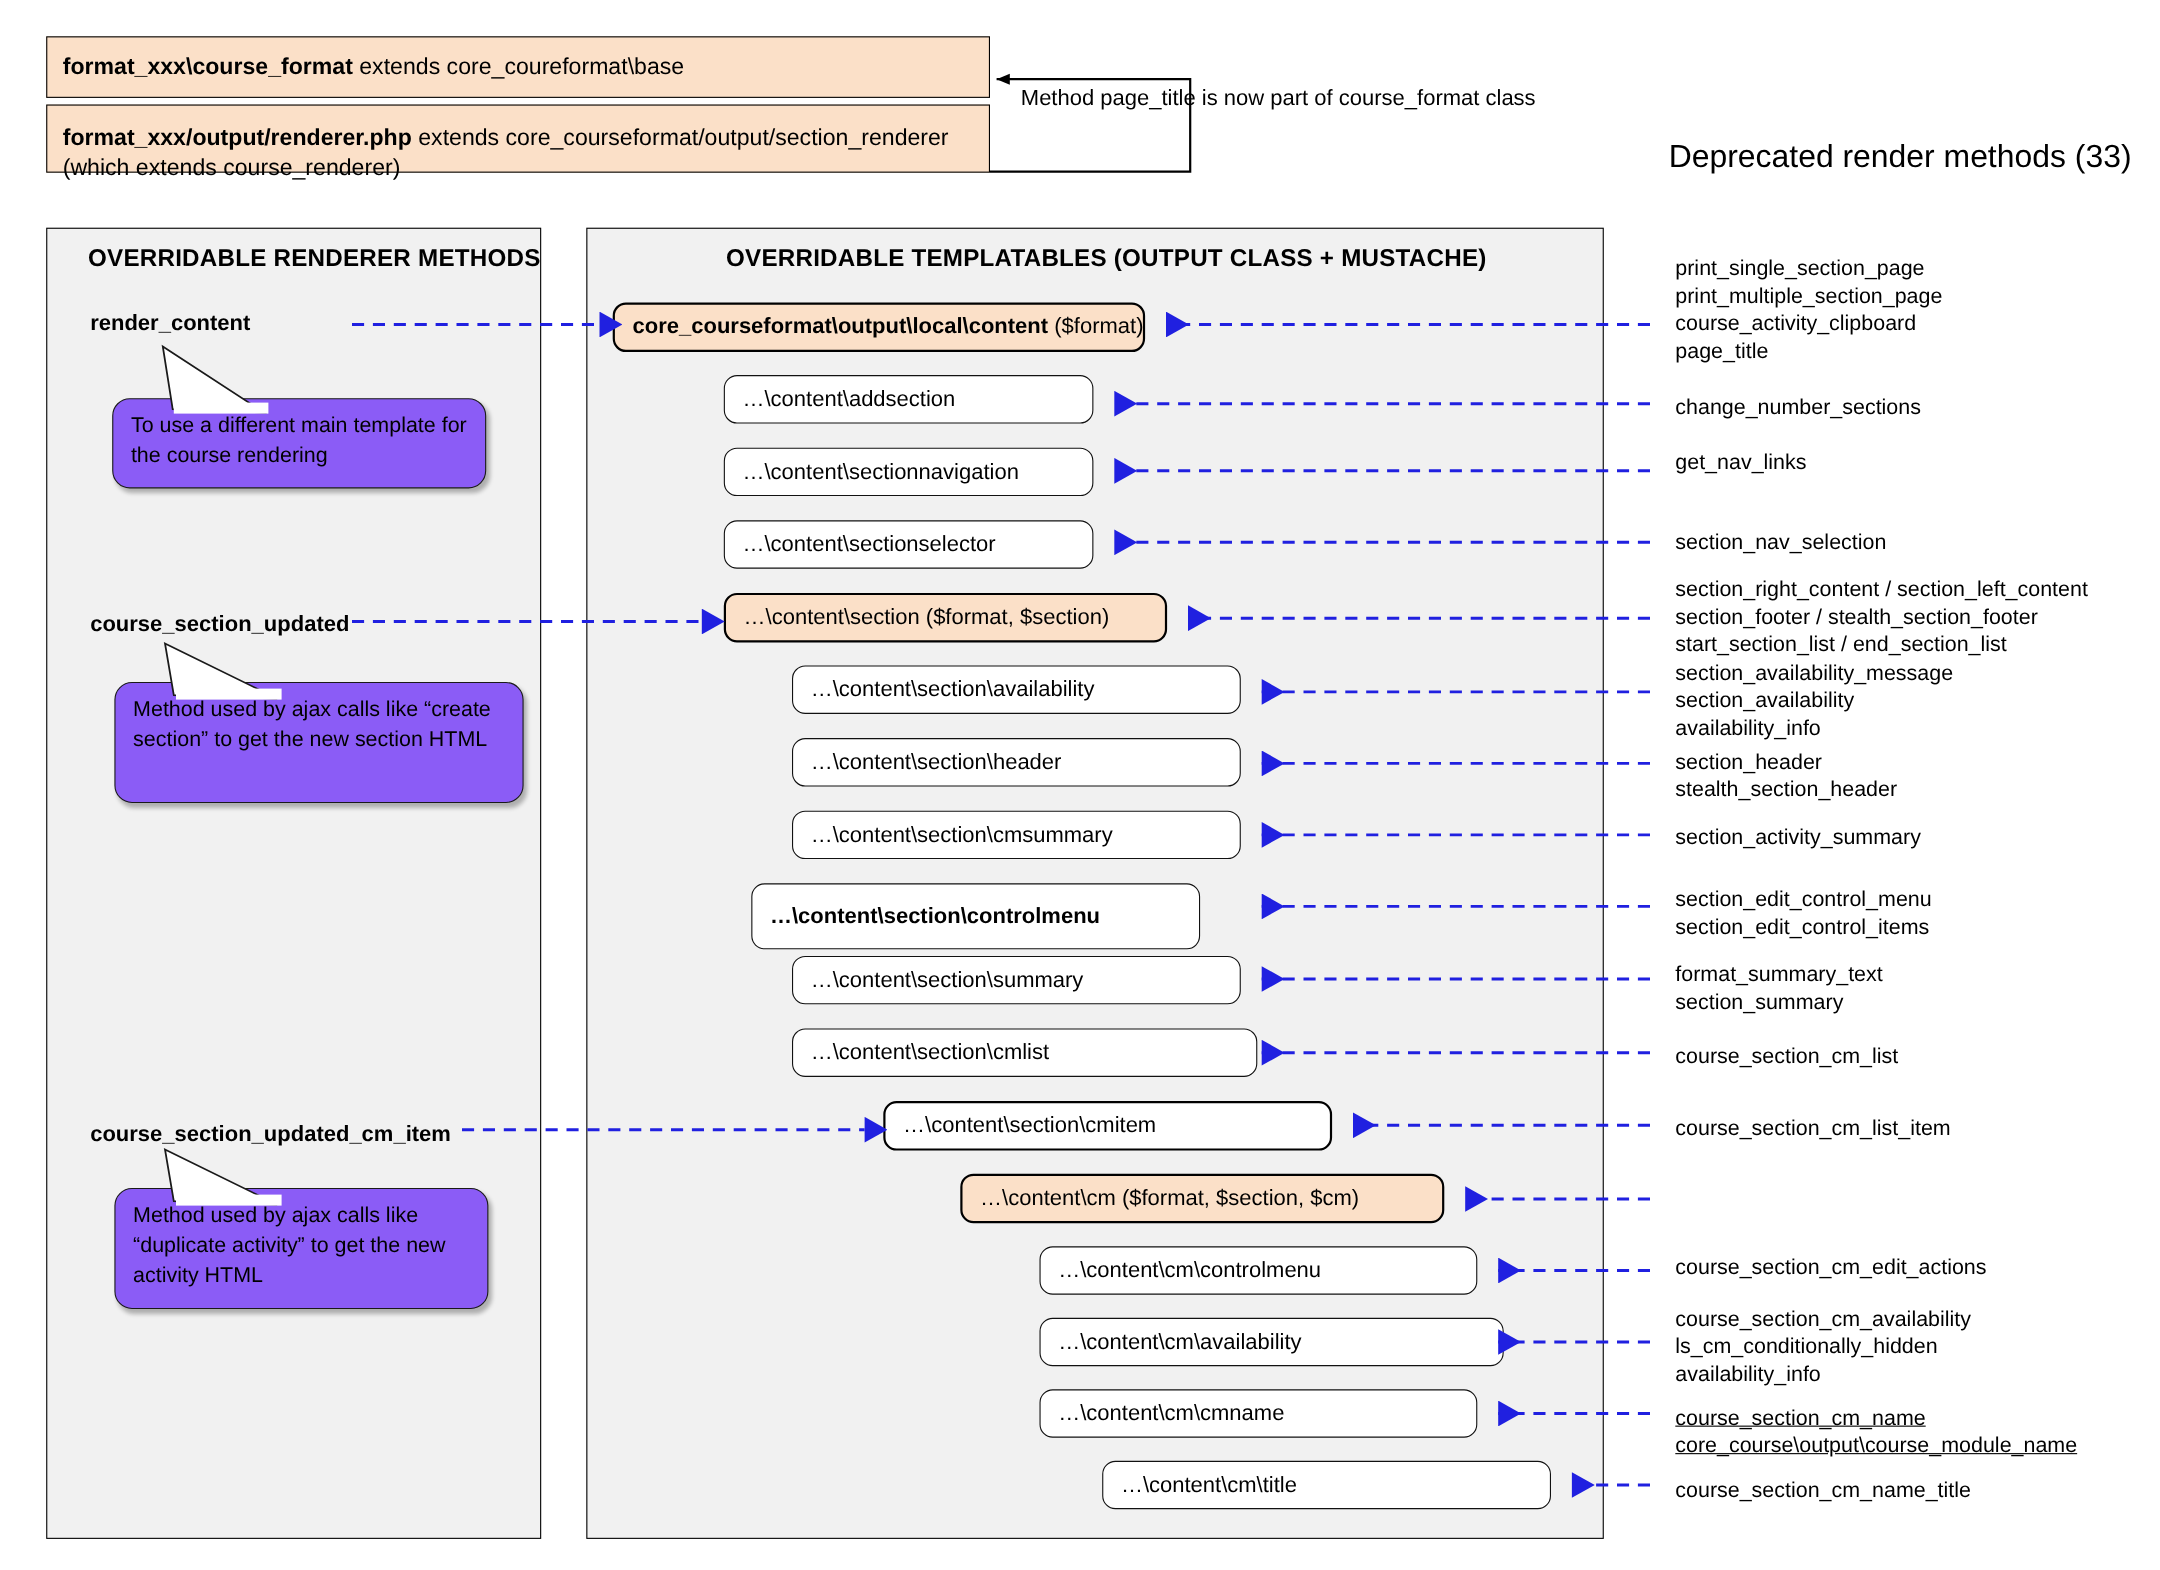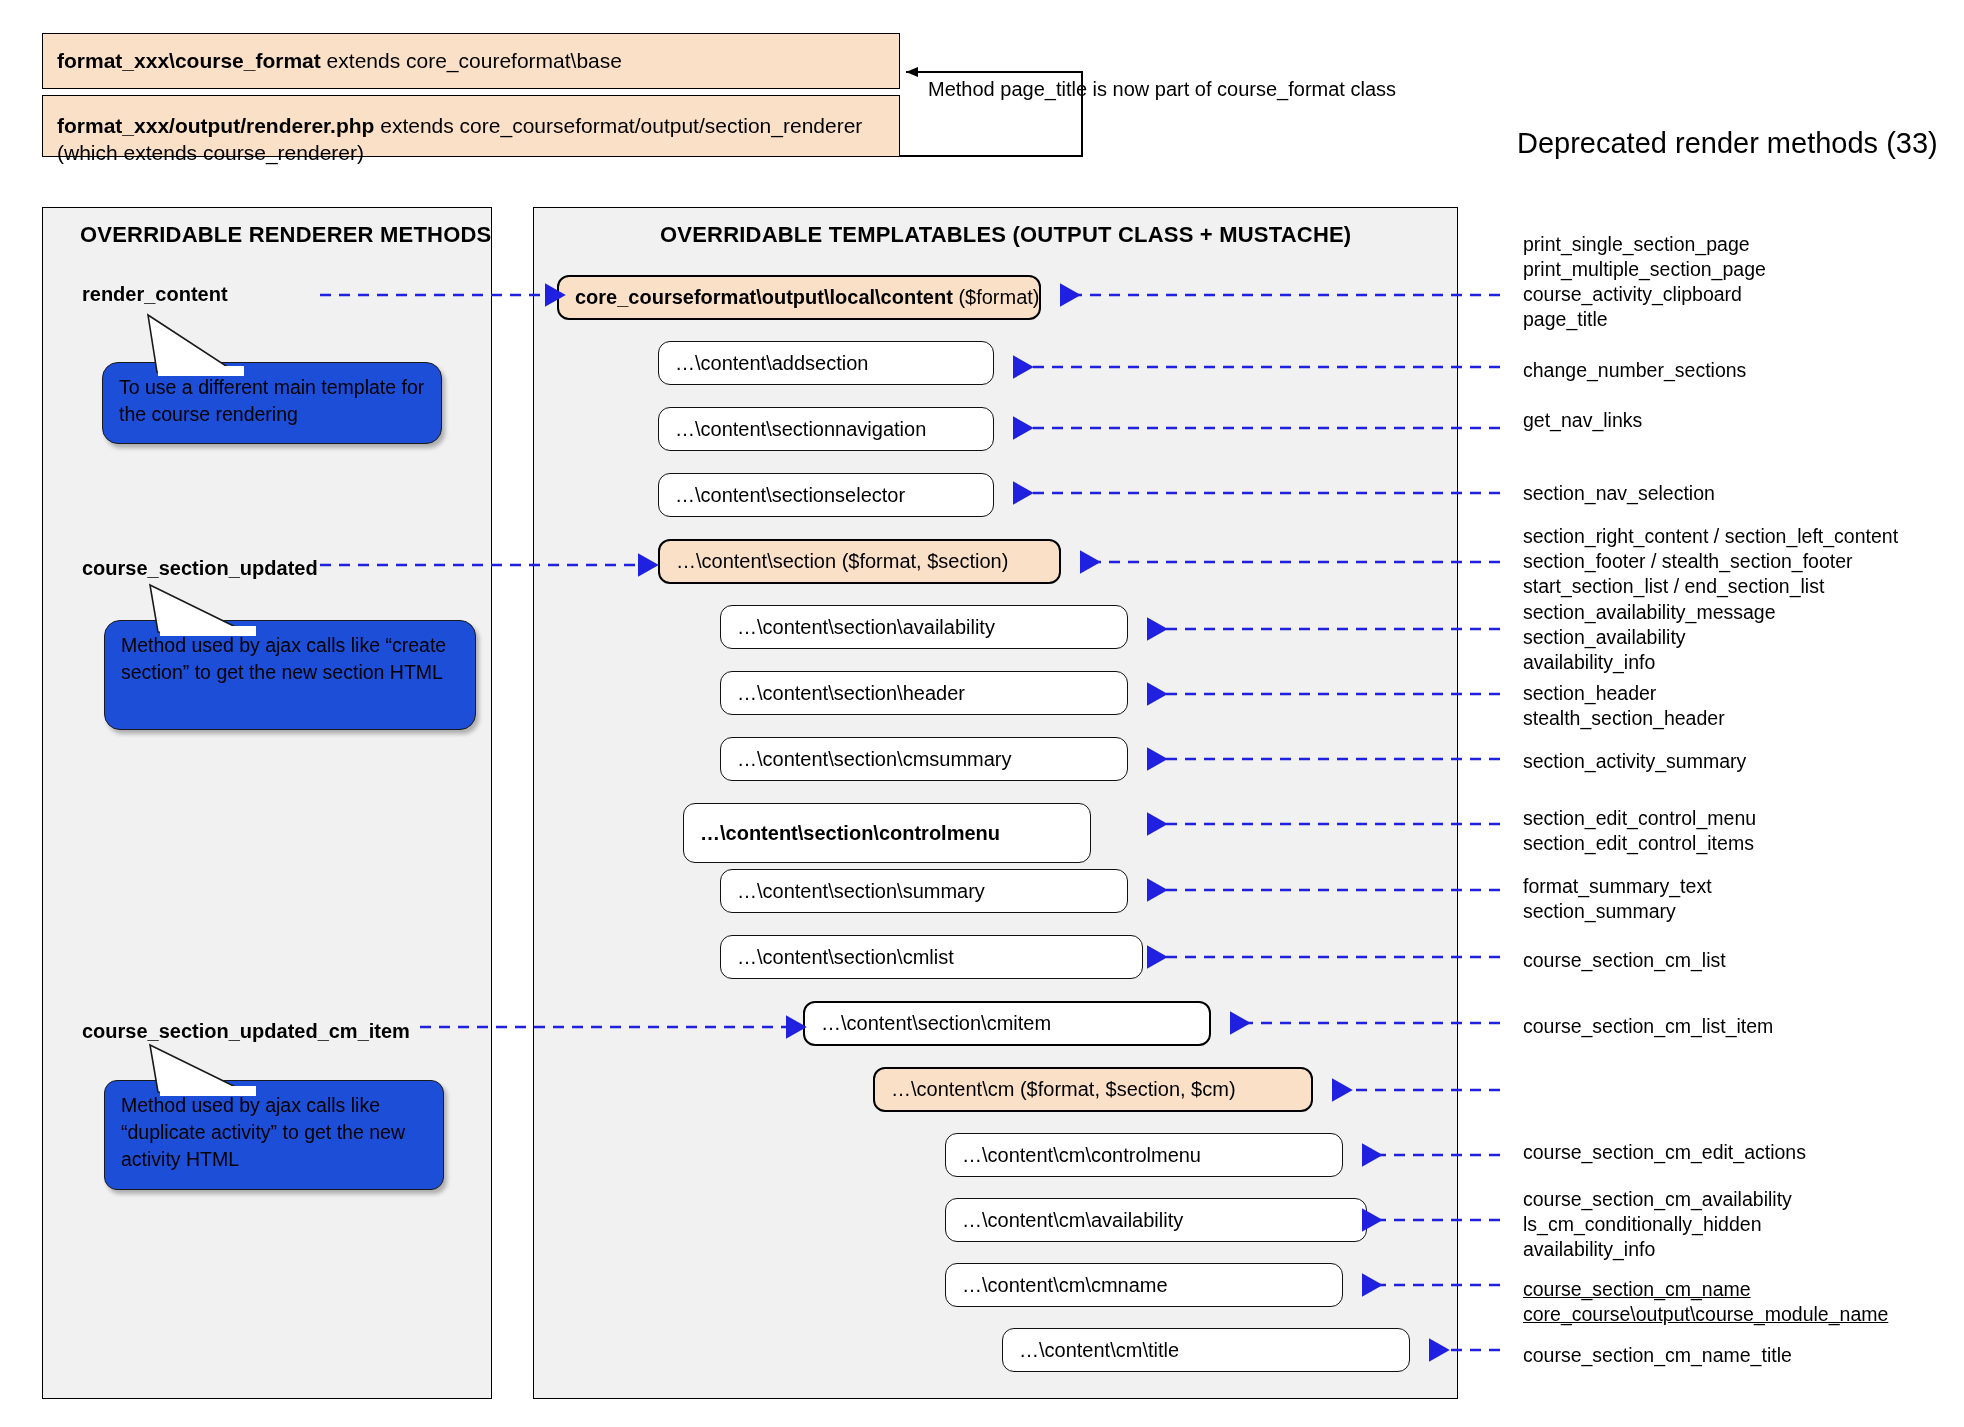--- a/index.html
+++ b/index.html
@@ -63,21 +63,21 @@
 
   
   .meth {
     font-weight: bold;
     font-size: 20px;
     white-space: nowrap;
   }
 
   
   .callout {
-    background: #1d4ed8;
+    background: #8b5cf6;
     border: 1.5px solid #1a1a1a;
     border-radius: 16px;
     font-size: 19.5px;
     line-height: 1.38;
     padding: 11px 16px;
     box-shadow: 3px 4px 4px rgba(0,0,0,0.28);
   }
 
   
   .dep {
@@ -127,21 +127,21 @@
   <div class="abs panel-title" style="left:660px; top:222px;">OVERRIDABLE TEMPLATABLES (OUTPUT CLASS + MUSTACHE)</div>
 
   <div class="abs meth" style="left:82px; top:283px;">render_content</div>
   <div class="abs meth" style="left:82px; top:557px;">course_section_updated</div>
   <div class="abs meth" style="left:82px; top:1020px;">course_section_updated_cm_item</div>
 
   <div class="abs callout" style="left:102px; top:362px; width:340px; height:82px;">To use a different main template for the course rendering</div>
 
   <div class="abs callout" style="left:104px; top:620px; width:372px; height:110px;">Method used by ajax calls like “create section” to get the new section HTML</div>
 
-  <div class="abs callout" style="left:104px; top:1080px; width:340px; height:110px;border-radius:13px;">Method used by ajax calls like “duplicate activity” to get the new activity HTML</div>
+  <div class="abs callout" style="left:104px; top:1080px; width:340px; height:110px;">Method used by ajax calls like “duplicate activity” to get the new activity HTML</div>
 
   <div class="abs tbox orange" style="left:557px; top:275px; width:484px; height:45px;">
     <span><b>core_courseformat\output\local\content</b><span> ($format)</span></span>
   </div>
 
   <div class="abs tbox" style="left:658px; top:341px; width:336px; height:44px;">
     <span>…\content\addsection</span>
   </div>
 
   <div class="abs tbox" style="left:658px; top:407px; width:336px; height:44px;">

